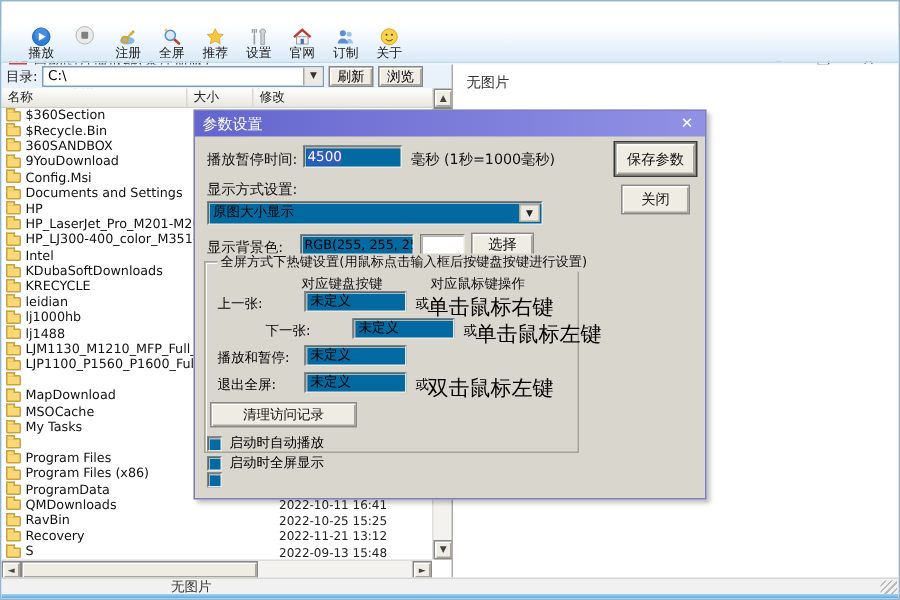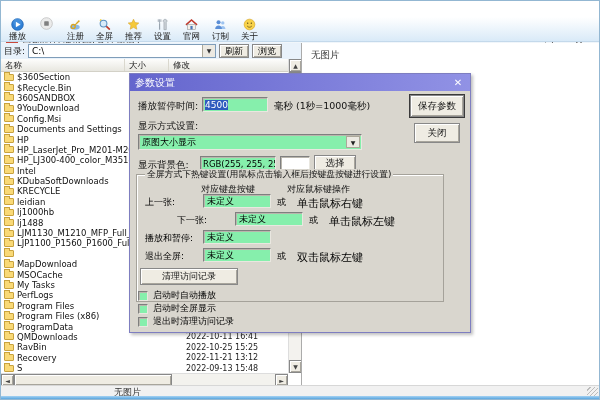--- a/index.html
+++ b/index.html
@@ -12,21 +12,21 @@
   
   .titlebar { position:absolute; left:0; top:0; width:100%; height:16px;
     background:linear-gradient(#FCFDFE,#EAF2F9); display:flex; align-items:center;
     padding:0 5px; border-bottom:1px solid #E2EAF2;margin-top:32px; }
   .title-text { font-size:10px; color:#444; margin-left:4px; }
   .win-controls { margin-left:auto; display:flex; }
   .win-btn { width:30px; height:15px; text-align:center; font-size:10px; line-height:15px; color:#555; cursor:pointer; }
   
   .toolbar { position:absolute; left:0; top:16px; width:100%; height:25px;
     background:linear-gradient(#FFFFFF,#D9EAF8); border-bottom:1px solid #C4D9EB;
-    display:flex; padding-left:2px; }
+    display:flex; padding-left:12px; }
   .tbtn { width:29px; height:25px; display:flex; flex-direction:column; align-items:center; cursor:pointer; }
   .tbtn-icon { height:14px; display:flex; align-items:center; }
   .tbtn-icon svg { width:13px; height:13px; display:block; }
   .tbtn-label { font-size:8.5px; line-height:10px; color:#222; white-space:nowrap; }
   .tbtn.disabled .tbtn-label { color:#9AA6AF;margin-top:24px; }
   
   .dirbar { position:absolute; left:0; top:42px; width:300px; height:16px;
     background:#E9F2FB; display:flex; align-items:center; padding:0 3px; }
   .dir-label { font-size:9px; color:#222; margin-right:3px; white-space:nowrap; }
   .combo { position:relative; width:188px; height:14px; background:#fff; border:1px solid #7F9DB9;
@@ -67,42 +67,42 @@
   .bottom-edge { position:absolute; left:0; bottom:0; width:100%; height:3px;
     background:linear-gradient(#A5D2F3,#5AA6DF); }
   
   .dialog { position:absolute; left:128px; top:72px; width:342px; height:260px;
     background:#D9D6CE; border:1px solid #7E7EC0; box-shadow:2px 2px 3px rgba(0,0,0,.25); }
   .dlg-title { position:absolute; left:0; top:0; width:100%; height:17px;
     background:linear-gradient(90deg,#6465CD,#9192E5); color:#FDFDFF; font-size:10px;
     display:flex; align-items:center; padding:0 5px; }
   .dlg-close { margin-left:auto; width:14px; text-align:center; font-size:10px; cursor:pointer; }
   .dlg-label { position:absolute; font-size:9.5px; color:#111; white-space:nowrap; }
-  .sunken { background:#86efac; border:1px solid; border-color:#7F7F7F #E9E7E0 #E9E7E0 #7F7F7F;
+  .sunken { background:#0369a1; border:1px solid; border-color:#7F7F7F #E9E7E0 #E9E7E0 #7F7F7F;
     box-shadow:inset 1px 1px 0 #B9B6AD; }
   .textbox { position:absolute; font-size:9px; line-height:12px; padding:1px 2px; overflow:hidden; white-space:nowrap; cursor:text; }
   .sel { background:#2E5BBE; color:#fff; }
   .dlg-btn { position:absolute; font-size:9.5px; color:#111; }
   .default-btn { outline:1px solid #3A3A3A; }
   .dropdown { position:absolute; left:8px; top:60px; width:224px; height:16px; font-size:9px;
     line-height:14px; padding-left:3px; cursor:pointer; }
   .dd-arrow { position:absolute; right:1px; top:1px; width:14px; height:12px; background:#ECE9E2;
     border:1px solid #ACA899; color:#222; font-size:6px; text-align:center; line-height:11px; }
   .swatch { position:absolute; left:150px; top:82px; width:30px; height:15px; background:#fff; }
-  .groupbox { position:absolute; left:6px; top:100px; width:308px; height:128px;
+  .groupbox { position:absolute; left:6px; top:100px; width:250px; height:128px;
     border:1px solid #A5A29A; box-shadow:inset 1px 1px 0 #fff; }
   .group-legend { position:absolute; left:8px; top:-6px; background:#D9D6CE; padding:0 2px;
     font-size:8.8px; color:#111; white-space:nowrap; }
   .hk-header { position:absolute; font-size:9px; color:#111; top:8px; white-space:nowrap; }
   .hk-row { position:absolute; left:0; width:100%; height:16px; }
   .hk-label { position:absolute; left:8px; top:2px; font-size:9px; white-space:nowrap; }
   .hk-input { position:absolute; left:66px; top:0; width:68px; height:14px; font-size:9px;
     line-height:12px; padding-left:3px; cursor:text; }
   .hk-or { position:absolute; left:140px; top:2px; font-size:9px; }
-  .hk-mouse { position:absolute; left:160px; top:2px; font-size:11px; white-space:nowrap; }
+  .hk-mouse { position:absolute; left:148px; top:2px; font-size:14px; white-space:nowrap; }
   .chk { position:absolute; left:8px; display:flex; align-items:center; cursor:pointer; }
   .chk-box { width:10px; height:10px; flex:0 0 auto; }
   .chk-label { font-size:9px; margin-left:5px; white-space:nowrap; }
 </style>
 </head>
 <body>
 
 <div class="window">
 
   <div class="titlebar">
@@ -358,21 +358,20 @@
   </div>
 
   <div class="frow">
     <span class="fico"></span>
     <span class="fname">My Tasks</span>
     <span class="fdate"></span>
   </div>
 
   <div class="frow">
     <span class="fico"></span>
-    <span class="fname">PerfLogs</span>
     <span class="fdate"></span>
   </div>
 
   <div class="frow">
     <span class="fico"></span>
     <span class="fname">Program Files</span>
     <span class="fdate"></span>
   </div>
 
   <div class="frow">
@@ -505,18 +504,17 @@
     <span class="chk-label">启动时自动播放</span>
   </span>
 
   <span class="chk" style="top: 228px;">
     <span class="chk-box sunken"></span>
     <span class="chk-label">启动时全屏显示</span>
   </span>
 
   <span class="chk" style="top: 241px;">
     <span class="chk-box sunken"></span>
-    <span class="chk-label">退出时清理访问记录</span>
   </span>
 </div>
   </div>
 
 </div>
 
 </body></html>

